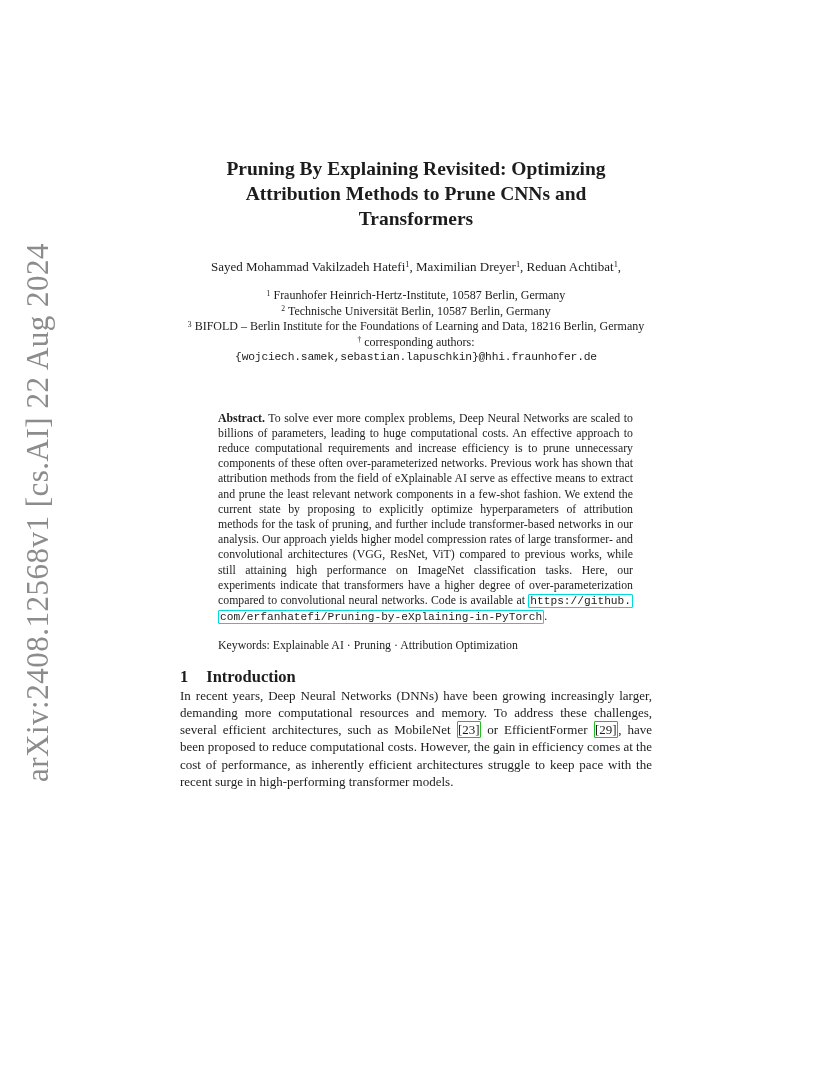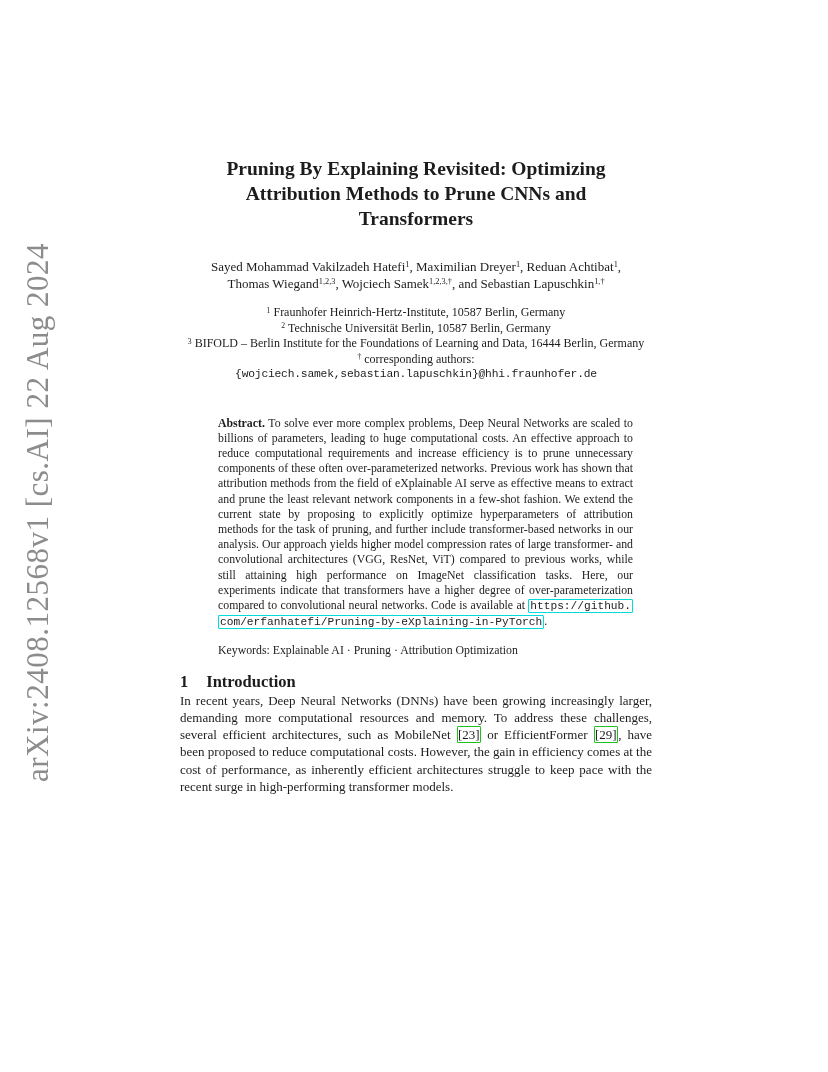--- a/index.html
+++ b/index.html
@@ -64,21 +64,21 @@
     line-height: 15.5px;
   }
   .email {
     font-family: "Liberation Mono", "DejaVu Sans Mono", monospace;
     font-size: 11.3px;
     letter-spacing: -0.2px;
     text-align: center;
   }
 
   .abstract {
-    margin-top: 33px;
+    margin-top: 45px;
     padding-left: 38px;
     padding-right: 19px;
     font-size: 11.8px;
     line-height: 15.2px;
     text-align: justify;
   }
   .abstract b { font-weight: bold; }
 
   .url-link {
     font-family: "Liberation Mono", "DejaVu Sans Mono", monospace;
@@ -129,29 +129,26 @@
 <div class="watermark">arXiv:2408.12568v1  [cs.AI]  22 Aug 2024</div>
 
 <div class="content">
 
   <div class="paper-title">Pruning By Explaining Revisited: Optimizing Attribution Methods to Prune CNNs and Transformers</div>
 
   <div class="authors">
     <div>
       <span><span>Sayed Mohammad Vakilzadeh Hatefi</span><sup>1</sup><span>, </span></span><span><span>Maximilian Dreyer</span><sup>1</sup><span>, </span></span><span><span>Reduan Achtibat</span><sup>1</sup><span>,</span></span>
     </div>
-    <div>
-      <span><span>Thomas Wiegand</span><sup>1,2,3</sup><span>, </span></span><span><span>Wojciech Samek</span><sup>1,2,3,†</sup><span>, and </span></span><span><span>Sebastian Lapuschkin</span><sup>1,†</sup></span>
-    </div>
   </div>
 
   <div class="affiliations">
     <div><sup>1</sup><span> Fraunhofer Heinrich-Hertz-Institute, 10587 Berlin, Germany</span></div>
     <div><sup>2</sup><span> Technische Universität Berlin, 10587 Berlin, Germany</span></div>
-    <div><sup>3</sup><span> BIFOLD – Berlin Institute for the Foundations of Learning and Data, 16444 Berlin, Germany</span></div>
+    <div><sup>3</sup><span> BIFOLD – Berlin Institute for the Foundations of Learning and Data, 18216 Berlin, Germany</span></div>
     <div><sup>†</sup><span> corresponding authors:</span></div>
     <div class="email">{wojciech.samek,sebastian.lapuschkin}@hhi.fraunhofer.de</div>
   </div>
 
   <div class="abstract">
     <b>Abstract.</b><span> To solve ever more complex problems, Deep Neural Networks are scaled to billions of parameters, leading to huge computational costs. An effective approach to reduce computational requirements and increase efficiency is to prune unnecessary components of these often over-parameterized networks. Previous work has shown that attribution methods from the field of eXplainable AI serve as effective means to extract and prune the least relevant network components in a few-shot fashion. We extend the current state by proposing to explicitly optimize hyperparameters of attribution methods for the task of pruning, and further include transformer-based networks in our analysis. Our approach yields higher model compression rates of large transformer- and convolutional architectures (VGG, ResNet, ViT) compared to previous works, while still attaining high performance on ImageNet classification tasks. Here, our experiments indicate that transformers have a higher degree of over-parameterization compared to convolutional neural networks. Code is available at </span><a class="url-link">https://github.com/erfanhatefi/Pruning-by-eXplaining-in-PyTorch</a><span>.</span>
   </div>
 
   <div class="keywords">
     <b>Keywords:</b><span> Explainable AI · Pruning · Attribution Optimization</span>

